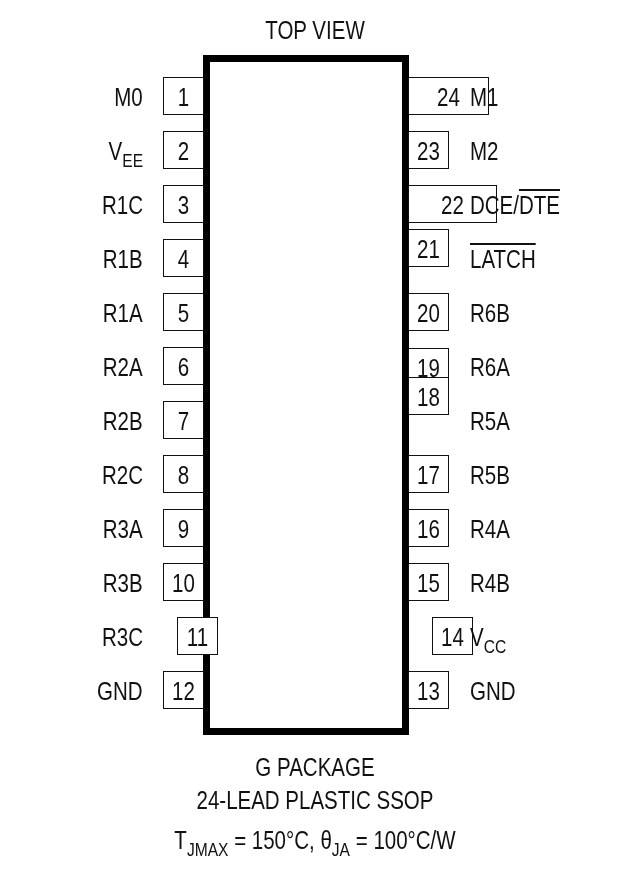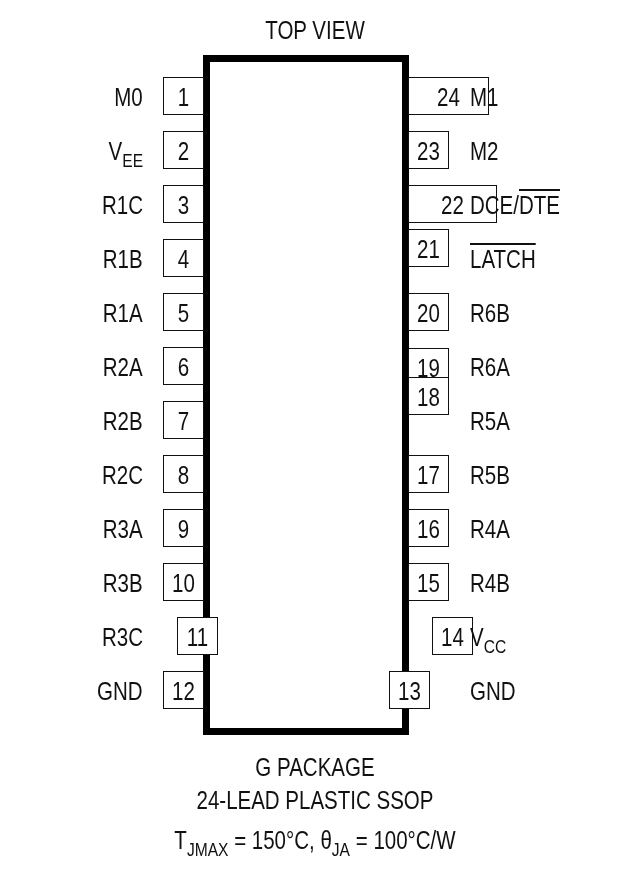--- a/index.html
+++ b/index.html
@@ -112,21 +112,21 @@
     </div>
     <div class="t right" style="left: 470px; top: 517px;"><span>R4A</span></div>
     <div class="pinbox" style="top: 563px; left: 408px;">
       <span>15</span>
     </div>
     <div class="t right" style="left: 470px; top: 571px;"><span>R4B</span></div>
     <div class="pinbox" style="top: 617px; left: 432px;">
       <span>14</span>
     </div>
     <div class="t right" style="left: 470px; top: 625px;"><span>V</span><sub>CC</sub></div>
-    <div class="pinbox" style="top: 671px; left: 389px; text-decoration: underline;">
+    <div class="pinbox" style="top: 671px; left: 408px; text-decoration: underline;">
       <span>13</span>
     </div>
     <div class="t right" style="left: 470px; top: 679px;"><span>GND</span></div>
   </div>
 
 <div class="t center" style="left:165px; top:755px; width:300px;">G PACKAGE</div>
 <div class="t center" style="left:115px; top:788px; width:400px;">24-LEAD PLASTIC SSOP</div>
 <div class="t center" style="left:65px; top:828px; width:500px;">
   <span>T</span><sub>JMAX</sub><span> = 150°C, </span><span>θ</span><sub>JA</sub><span> = 100°C/W</span>
 </div>

